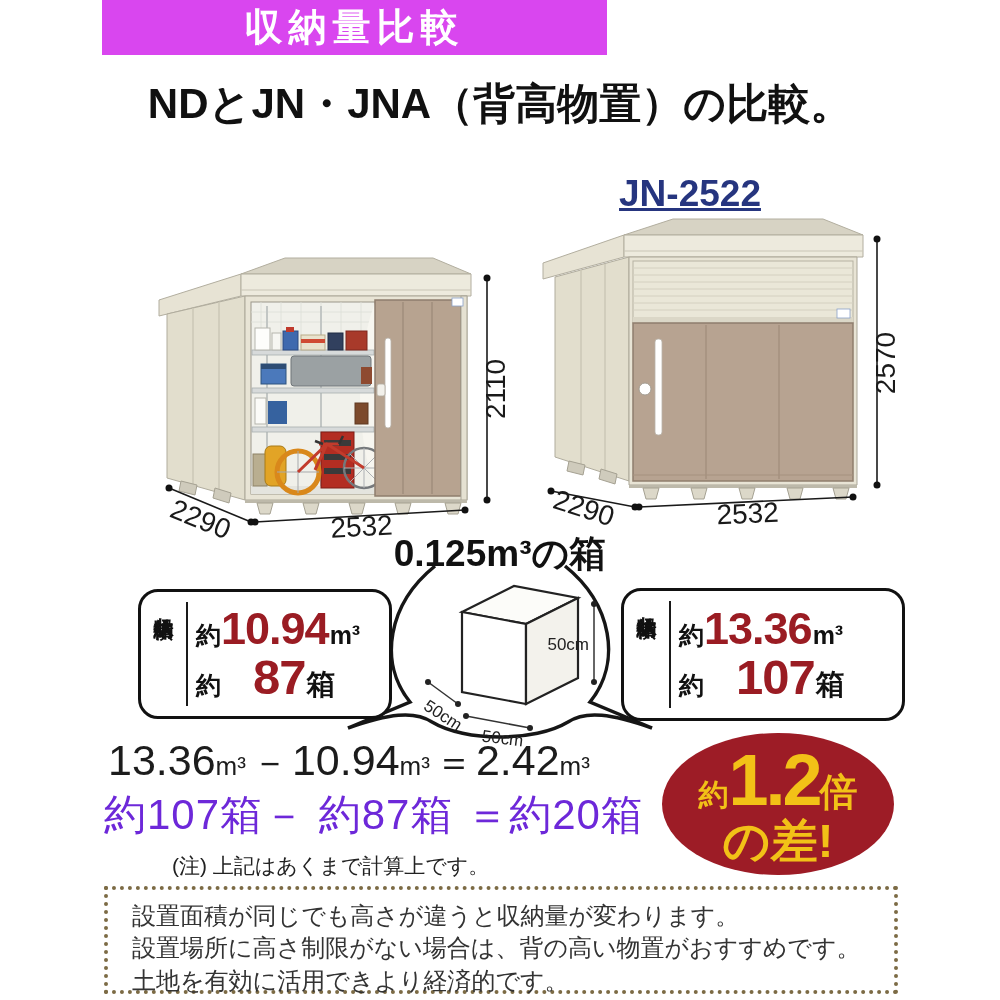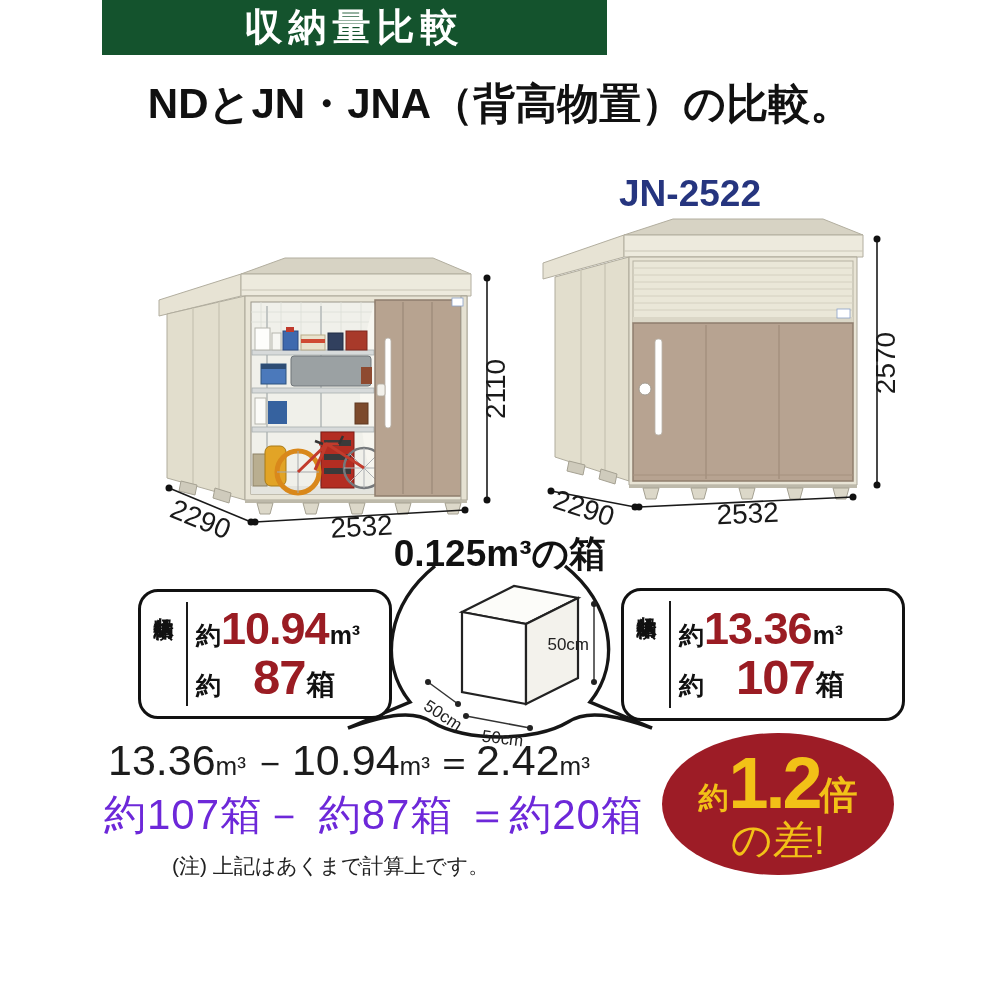--- a/index.html
+++ b/index.html
@@ -1,30 +1,30 @@
 <!DOCTYPE html>
 <html><head>
 <meta charset="utf-8">
 <style>
   html,body{margin:0;padding:0;background:#fff;}
   #page{position:relative;width:1000px;height:1000px;background:#ffffff;overflow:hidden;
         font-family:"Liberation Sans","DejaVu Sans",sans-serif;color:#1a1a1a;}
   .abs{position:absolute;}
 
   
-  .banner{left:102px;top:0;width:505px;height:55px;background:#14532d;
+  .banner{left:102px;top:0;width:505px;height:55px;background:#d946ef;
           display:flex;align-items:center;justify-content:center;}
   .banner span{color:#fff;font-size:38px;font-weight:700;letter-spacing:6px;}
 
   
   .main-title{left:0;top:76px;width:1000px;text-align:center;font-size:42px;font-weight:600;color:#111;}
 
   .model-label{font-size:37px;font-weight:600;color:#26357f;text-align:center;}
   .nd-label{left:160px;top:166px;width:290px;}
-  .jn-label{left:545px;top:173px;width:290px;}
+  .jn-label{left:545px;top:173px;width:290px;text-decoration:underline;}
 
   svg text{font-family:"Liberation Sans","DejaVu Sans",sans-serif;}
   .dimtxt{font-size:28px;fill:#1a1a1a;}
 
   
   .box-title{left:312px;top:529px;width:376px;text-align:center;font-size:37px;font-weight:600;color:#111;}
 
   
   .stat-box{background:#fff;border:3.5px solid #111;border-radius:20px;display:flex;z-index:5;}
   .stat-left{left:138px;top:589px;width:248px;height:124px;}
@@ -49,21 +49,21 @@
   .calc-line2{left:104px;top:787px;font-size:42px;font-weight:500;color:#6d28d9;letter-spacing:1px;}
   .calc-note{left:172px;top:852px;font-size:21px;color:#222;}
 
   
   .badge{left:662px;top:733px;width:232px;height:142px;border-radius:50%;background:#9d1c26;
          display:flex;flex-direction:column;align-items:center;justify-content:center;z-index:4;}
   .badge .l1{display:flex;align-items:baseline;color:#f2c117;line-height:1;}
   .badge .b-about{font-size:30px;font-weight:700;}
   .badge .b-val{font-size:72px;font-weight:700;letter-spacing:-3px;}
   .badge .b-times{font-size:38px;font-weight:700;}
-  .badge .l2{color:#f2c117;font-size:41px;font-weight:400;line-height:1;margin-top:1px;}
+  .badge .l2{color:#f2c117;font-size:47px;font-weight:700;line-height:1;margin-top:1px;}
 
   
   .footer-box{left:104px;top:886px;width:794px;height:108px;box-sizing:border-box;
               border:4px dotted #7c6b45;padding:10px 0 0 24px;background:#fff;}
   .footer-box p{margin:0;font-size:24px;line-height:1.35;color:#333;font-weight:500;}
 </style>
 </head>
 <body>
 
 <div id="page">
@@ -338,14 +338,19 @@
 
   <div class="abs badge">
     <div class="l1">
       <span class="b-about">約</span>
       <span class="b-val">1.2</span>
       <span class="b-times">倍</span>
     </div>
     <div class="l2">の差!</div>
   </div>
 
+  <div class="abs footer-box">
+    <p>設置面積が同じでも高さが違うと収納量が変わります。</p>
+    <p>設置場所に高さ制限がない場合は、背の高い物置がおすすめです。</p>
+    <p>土地を有効に活用できより経済的です。</p>
+  </div>
 
 </div>
 
 </body></html>

